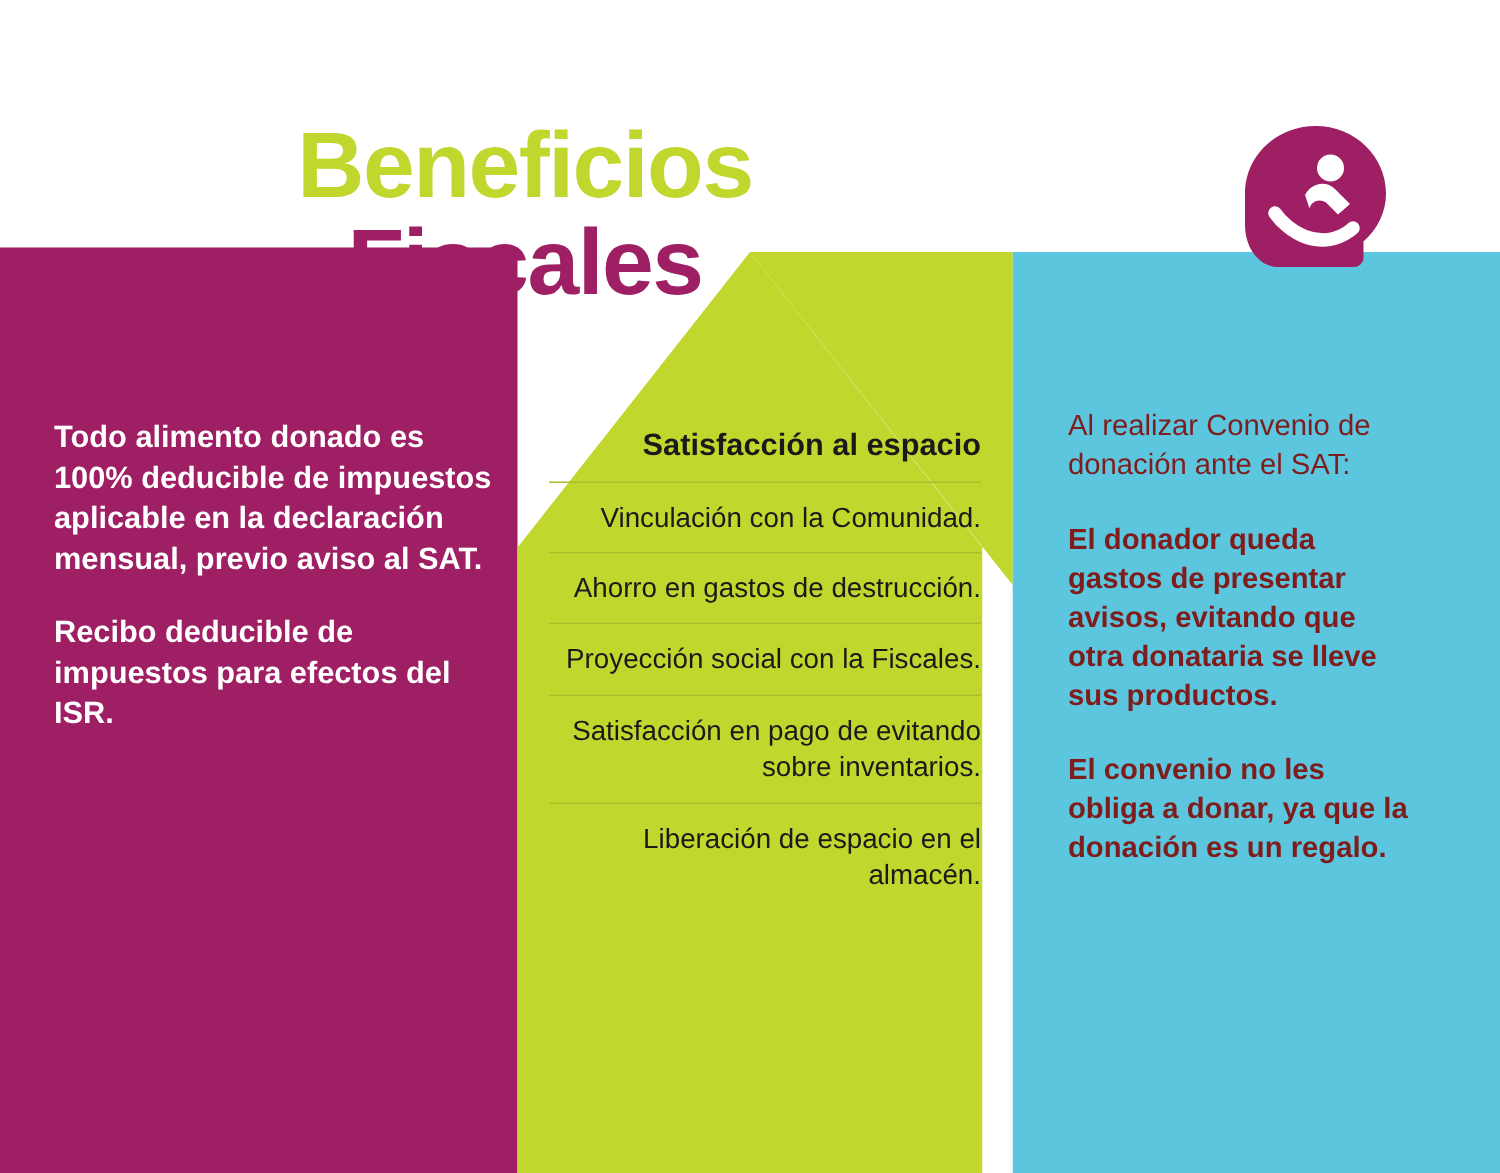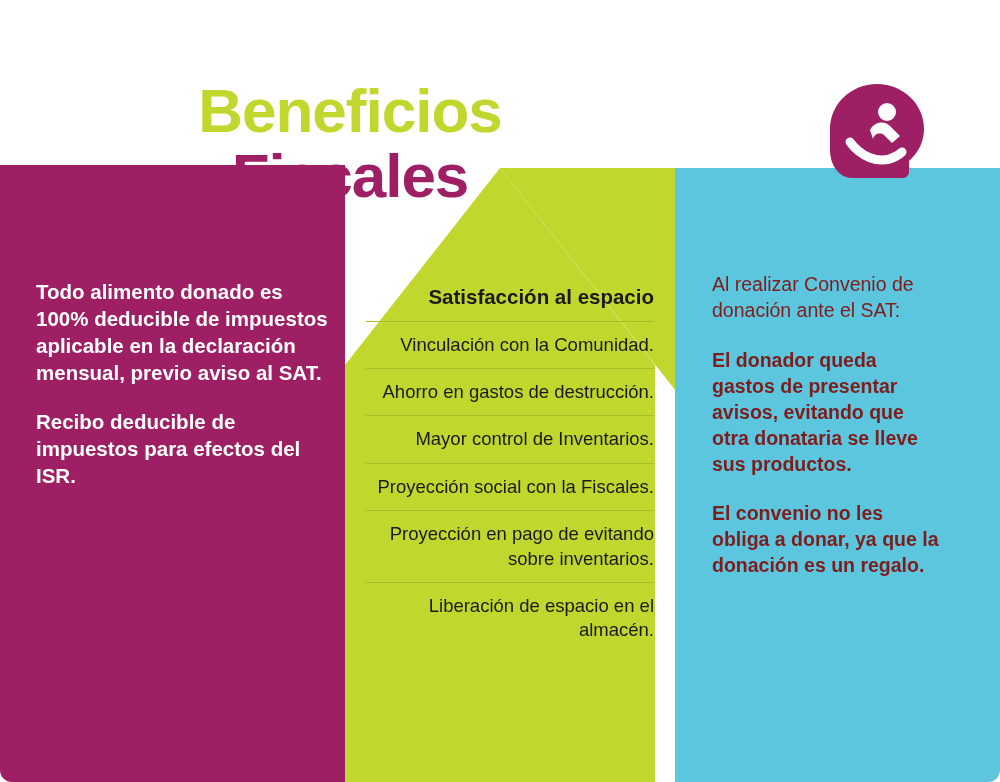--- a/index.html
+++ b/index.html
@@ -7,21 +7,20 @@
     width:1000px;height:782px;
     background:#ffffff;
     font-family:"Liberation Sans", sans-serif;
     overflow:hidden;
   }
   #infographic{
     position:relative;
     width:1000px;height:782px;
     background:#ffffff;
     overflow:hidden;
-    border-radius:12px;
   }
 
   
   .shape{position:absolute;top:0;left:0;width:1000px;height:782px;}
   .shape svg{display:block;}
 
   
   .title-block{
     position:absolute;
     left:120px;top:78px;
@@ -149,27 +148,24 @@
   <div class="col-mid">
     <p class="head">Satisfacción al espacio</p>
 
     <p class="item">
       <b>Vinculación</b><span> con la Comunidad.</span>
     </p>
     <p class="item">
       <b>Ahorro</b><span> en gastos de destrucción.</span>
     </p>
     <p class="item">
-      <b>Mayor control</b><span> de Inventarios.</span>
-    </p>
-    <p class="item">
       <b>Proyección social</b><span> con la Fiscales.</span>
     </p>
     <p class="item">
-      <b>Proyección</b><span> en pago de evitando  sobre inventarios.</span>
+      <b>Satisfacción</b><span> en pago de evitando  sobre inventarios.</span>
     </p>
     <p class="item">
       <b>Liberación</b><span> de espacio en el almacén.</span>
     </p>
   </div>
 
   <div class="col-right">
     <p>Al realizar Convenio de donación ante el SAT:</p>
     <p class="bold"><span>El donador queda </span><b>gastos</b><span> de presentar avisos, evitando que otra donataria se lleve sus productos.</span></p>
     <p class="bold">El convenio no les obliga a donar, ya que la donación es un regalo.</p>

